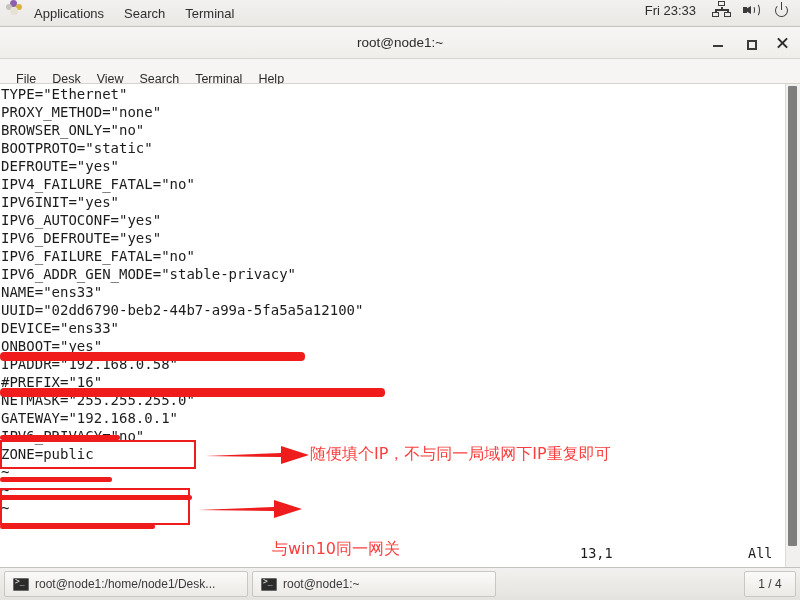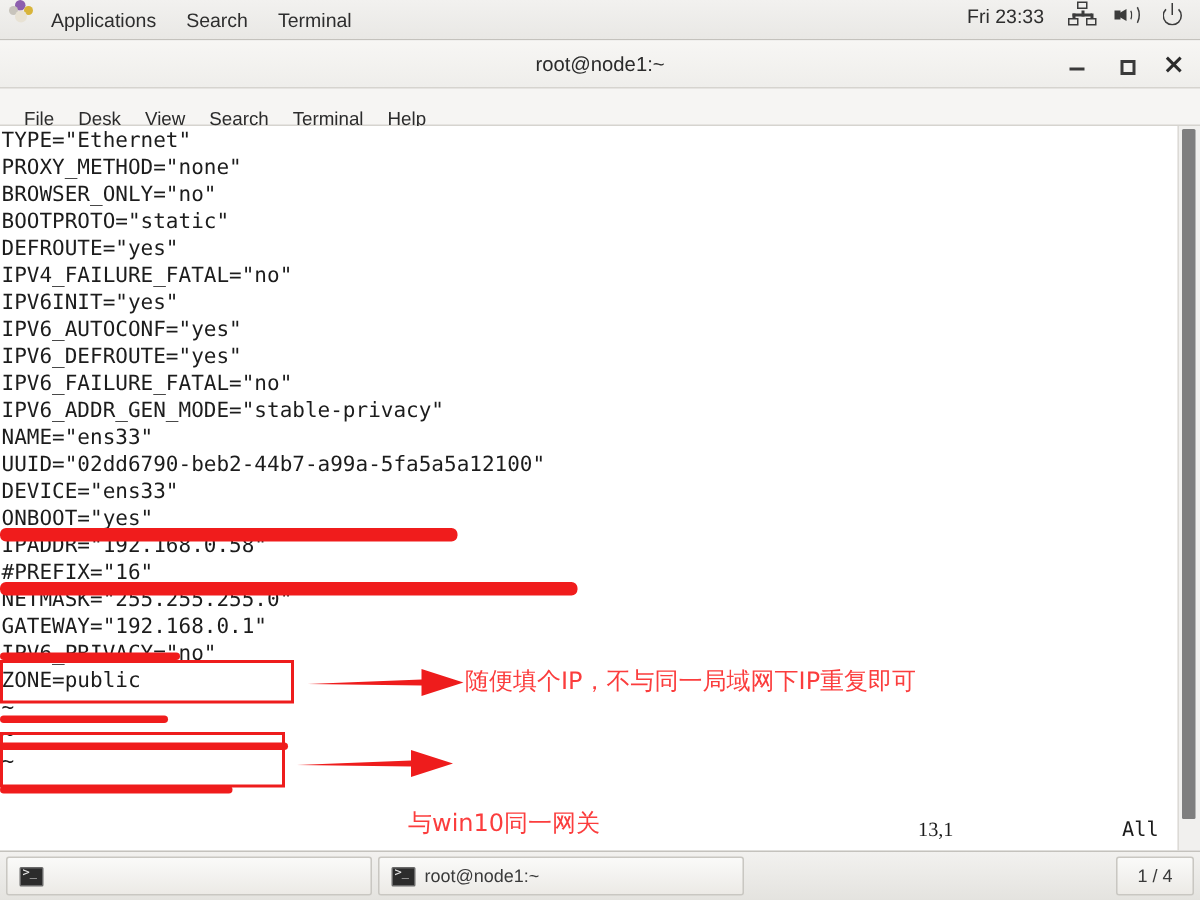--- a/index.html
+++ b/index.html
@@ -157,21 +157,21 @@
     background: #f1f0ee;
     border-left: 1px solid #dcdad6;
   }
 
   #term-status {
     position: absolute; left: 0; bottom: 0;
     width: 100%; height: 24px;
     font-family: "DejaVu Sans Mono", "Liberation Mono", monospace;
     font-size: 13.5px; color: #1c1c1c;
   }
-  #status-pos { position:absolute; left: 612px; top: 2px; font-family: Liberation Serif, serif; }
+  #status-pos { position:absolute; left: 580px; top: 2px; }
   #status-all { position:absolute; left: 748px; top: 2px; }
 
   
   #annot { position:absolute; left:0; top:0; width:800px; height:460px; pointer-events:none; }
   .strike {
     position: absolute; height: 9px; background: #f01c1c; border-radius: 4px;
   }
   .redbox {
     position: absolute; border: 2.5px solid #ee1c1c;
   }
@@ -338,20 +338,21 @@
       <div id="term-status">
         <span id="status-pos">13,1</span>
         <span id="status-all">All</span>
       </div>
     </div>
   </div>
 
   <div id="taskbar">
     <div class="task-btn t1">
       <span class="term-ic"></span>
+      <span>root@node1:/home/node1/Desk...</span>
     </div>
     <div class="task-btn t3">
       <span class="term-ic"></span>
       <span>root@node1:~</span>
     </div>
     <div id="workspace">1 / 4</div>
   </div>
 
 </div>
 

